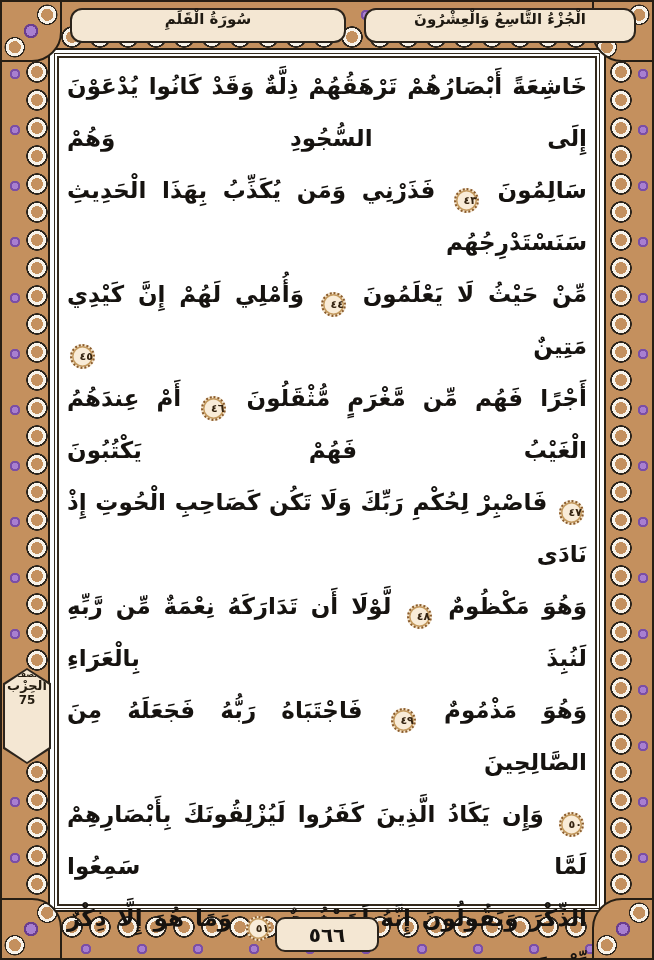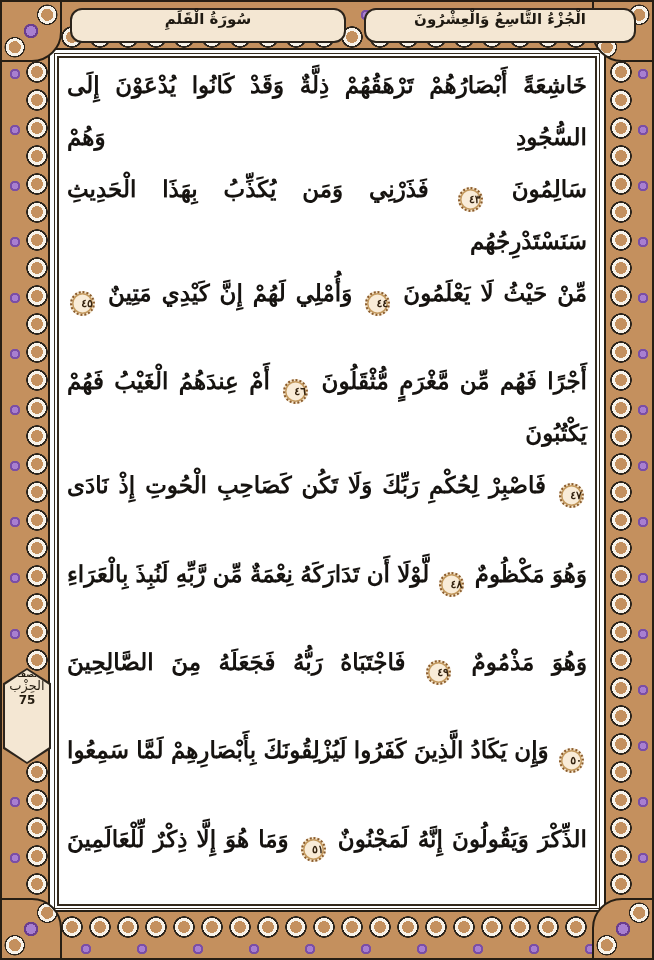--- a/index.html
+++ b/index.html
@@ -46,39 +46,39 @@
   
   .cartouche { position:absolute; top:8px; height:35px; background:#f4e7d3; border:2px solid #2b241c;
     border-radius:12px; display:flex; align-items:flex-start; justify-content:center; z-index:3;
     color:#1f1a12; font-size:15px; font-weight:bold; }
   .cartouche.juz   { right:18px; width:272px; }
   .cartouche.surah { left:70px;  width:276px; }
 
   
   .content { position:absolute; left:57px; right:57px; top:56px; bottom:54px; background:#ffffff;
     border:2px solid #33291d; outline:1px solid #33291d; outline-offset:2px; padding:2px 8px; z-index:2; }
-  .text-block { display:flex; flex-direction:column; height:100%;font-family:Liberation Serif, serif; }
+  .text-block { display:flex; flex-direction:column; height:100%; }
 
   .quran-line { flex:1; text-align:justify; text-align-last:justify; line-height:52px;
     font-size:23px; font-weight:bold; color:#161310; white-space:normal; overflow:visible; }
   .quran-line .words { letter-spacing:0; }
 
   .ayah { display:inline-flex; align-items:center; width:25px; height:25px;
     border-radius:50%; background:radial-gradient(circle, #f9ecd8 55%, #eedcbc 100%);
     border:2px dotted #8a5a2a; box-shadow: inset 0 0 0 1.5px #c49a5e;
     color:#33220f; font-size:11px; font-weight:bold; margin:0 3px; vertical-align:-6px; line-height:1; }
 
   
   .hizb-outer { position:absolute; left:3px; top:668px; width:48px; height:96px; z-index:4;
     clip-path:polygon(50% 0,100% 16%,100% 84%,50% 100%,0 84%,0 16%); background:#2b241c; }
   .hizb-inner { position:absolute; left:2px; top:2px; right:2px; bottom:2px;
     clip-path:polygon(50% 0,100% 16%,100% 84%,50% 100%,0 84%,0 16%); background:#f4e7d3;
     display:flex; flex-direction:column; align-items:center; color:#241c10; }
   .hizb-top { font-size:8px; font-weight:bold; }
-  .hizb-title { font-size:13px; font-weight:normal; line-height:1.1; }
+  .hizb-title { font-size:13px; font-weight:bold; line-height:1.1; }
   .hizb-number { font-size:12px; font-weight:bold; }
 
   
   .pageno { position:absolute; left:50%; transform:translateX(-50%); bottom:8px; width:104px; height:35px;
     background:#f4e7d3; border:2px solid #2b241c; border-radius:10px; z-index:4;
     display:flex; align-items:center; justify-content:center; font-size:20px; font-weight:bold; color:#161310;
     letter-spacing:2px; }
 </style>
 </head>
 <body>
@@ -128,14 +128,17 @@
   </div>
 
   <div class="hizb-outer">
     <div class="hizb-inner">
       <span class="hizb-top">نصف</span>
       <span class="hizb-title">الحِزْب</span>
       <span class="hizb-number">75</span>
     </div>
   </div>
 
+  <div class="pageno">
+    <span>٥٦٦</span>
+  </div>
 
 </div>
 
 </body></html>

